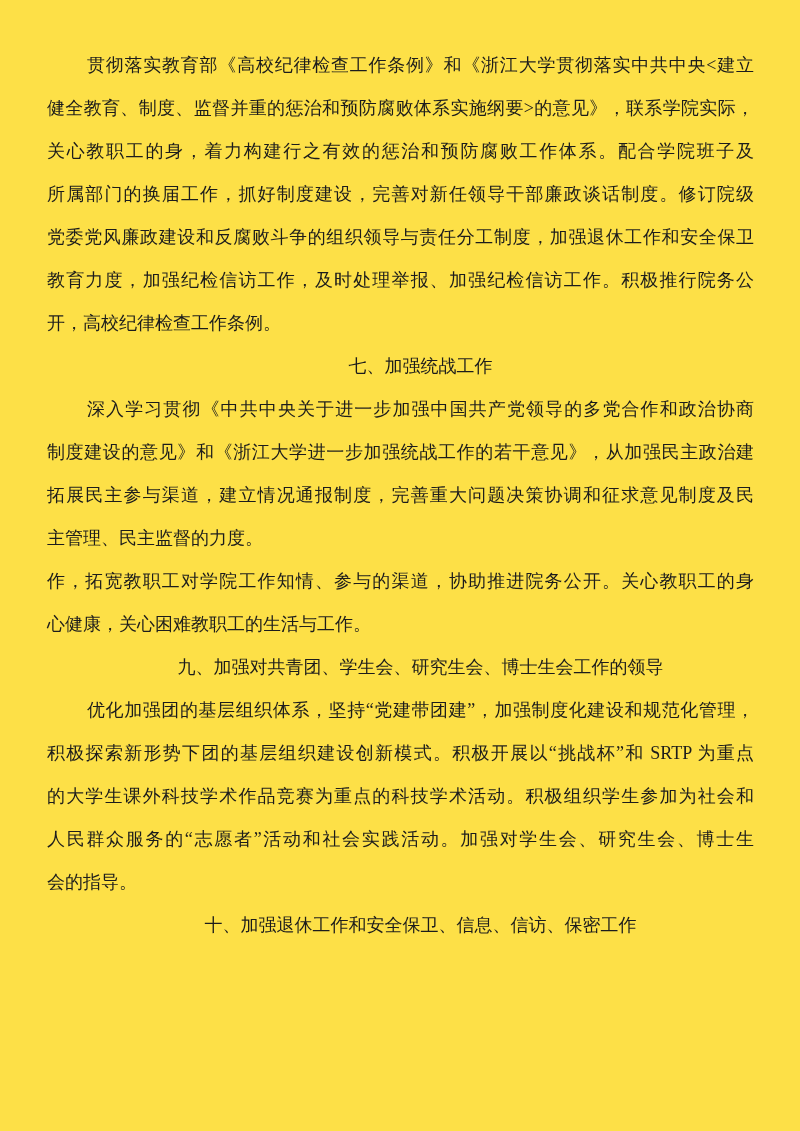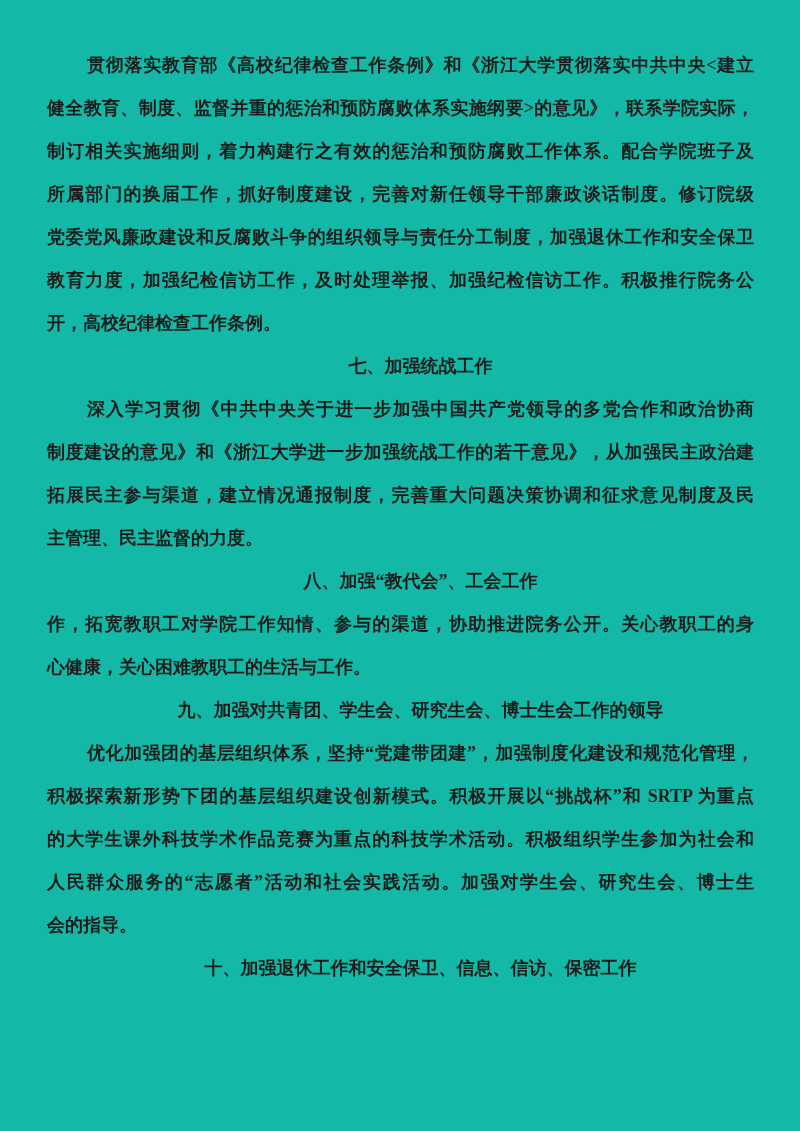--- a/index.html
+++ b/index.html
@@ -38,35 +38,34 @@
     text-align: justify;
     text-align-last: justify;
   }
   .line.heading {
     text-align: center;
   }
 </style>
 </head>
 <body>
 
-<div class="page" style="background: #14b8a6; font-weight: bold;">
+<div class="page" style="background: #fde047;">
   <div class="doc-body" style="color: rgb(28, 28, 28);">
       <div class="line first just">贯彻落实教育部《高校纪律检查工作条例》和《浙江大学贯彻落实中共中央&lt;建立</div>
       <div class="line just">健全教育、制度、监督并重的惩治和预防腐败体系实施纲要&gt;的意见》，联系学院实际，</div>
-      <div class="line just">制订相关实施细则，着力构建行之有效的惩治和预防腐败工作体系。配合学院班子及</div>
+      <div class="line just">关心教职工的身，着力构建行之有效的惩治和预防腐败工作体系。配合学院班子及</div>
       <div class="line just">所属部门的换届工作，抓好制度建设，完善对新任领导干部廉政谈话制度。修订院级</div>
       <div class="line just">党委党风廉政建设和反腐败斗争的组织领导与责任分工制度，加强退休工作和安全保卫</div>
       <div class="line just">教育力度，加强纪检信访工作，及时处理举报、加强纪检信访工作。积极推行院务公</div>
       <div class="line">开，高校纪律检查工作条例。</div>
       <div class="line heading first">七、加强统战工作</div>
       <div class="line first just">深入学习贯彻《中共中央关于进一步加强中国共产党领导的多党合作和政治协商</div>
       <div class="line just">制度建设的意见》和《浙江大学进一步加强统战工作的若干意见》，从加强民主政治建</div>
       <div class="line just">拓展民主参与渠道，建立情况通报制度，完善重大问题决策协调和征求意见制度及民</div>
       <div class="line">主管理、民主监督的力度。</div>
-      <div class="line heading first">八、加强“教代会”、工会工作</div>
       <div class="line just">作，拓宽教职工对学院工作知情、参与的渠道，协助推进院务公开。关心教职工的身</div>
       <div class="line">心健康，关心困难教职工的生活与工作。</div>
       <div class="line heading first">九、加强对共青团、学生会、研究生会、博士生会工作的领导</div>
       <div class="line first just">优化加强团的基层组织体系，坚持“党建带团建”，加强制度化建设和规范化管理，</div>
       <div class="line just">积极探索新形势下团的基层组织建设创新模式。积极开展以“挑战杯”和 SRTP 为重点</div>
       <div class="line just">的大学生课外科技学术作品竞赛为重点的科技学术活动。积极组织学生参加为社会和</div>
       <div class="line just">人民群众服务的“志愿者”活动和社会实践活动。加强对学生会、研究生会、博士生</div>
       <div class="line">会的指导。</div>
       <div class="line heading first">十、加强退休工作和安全保卫、信息、信访、保密工作</div>
     </div>

